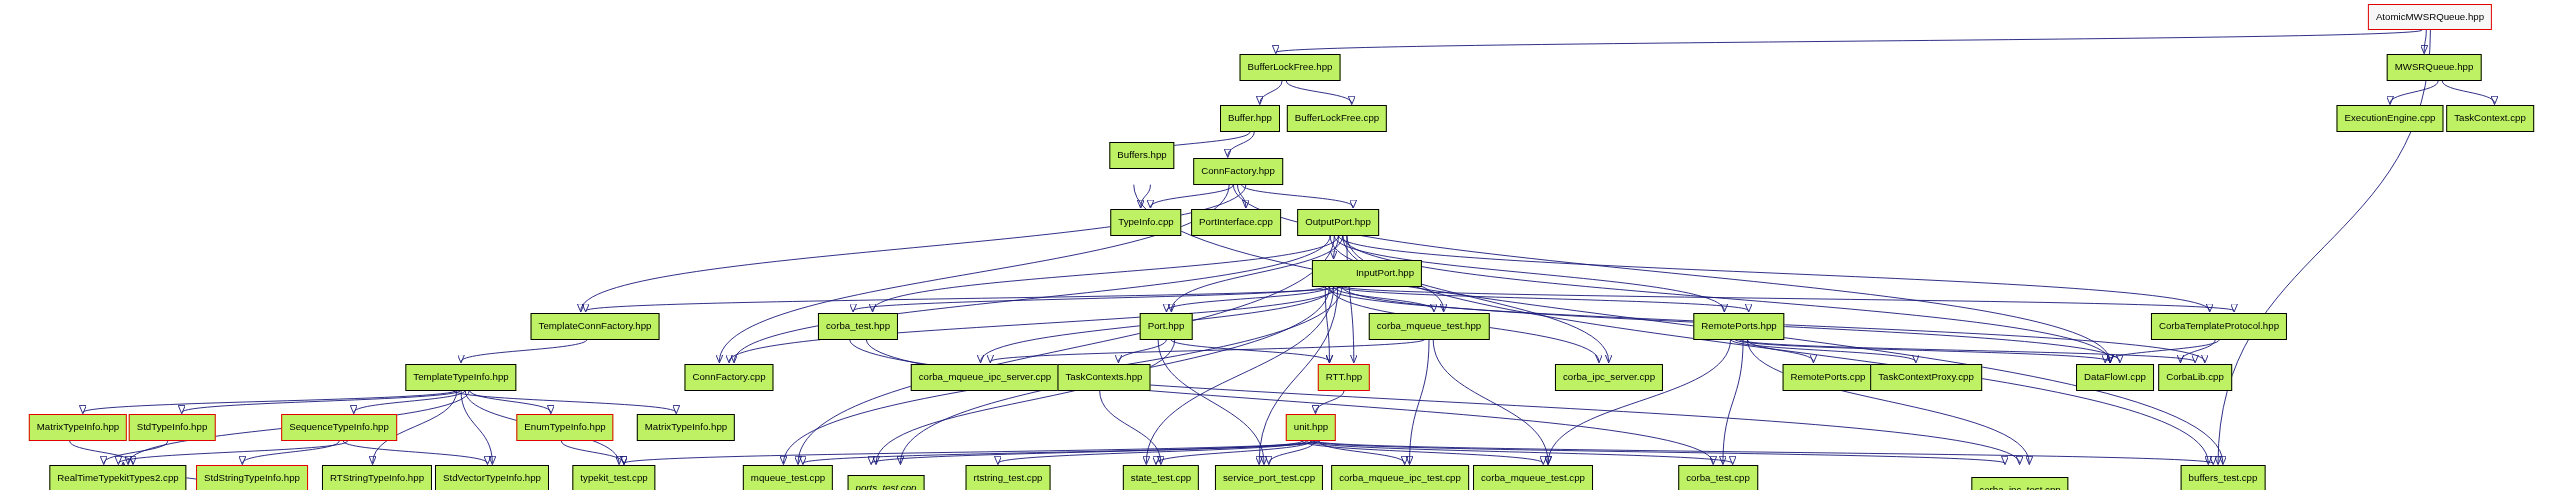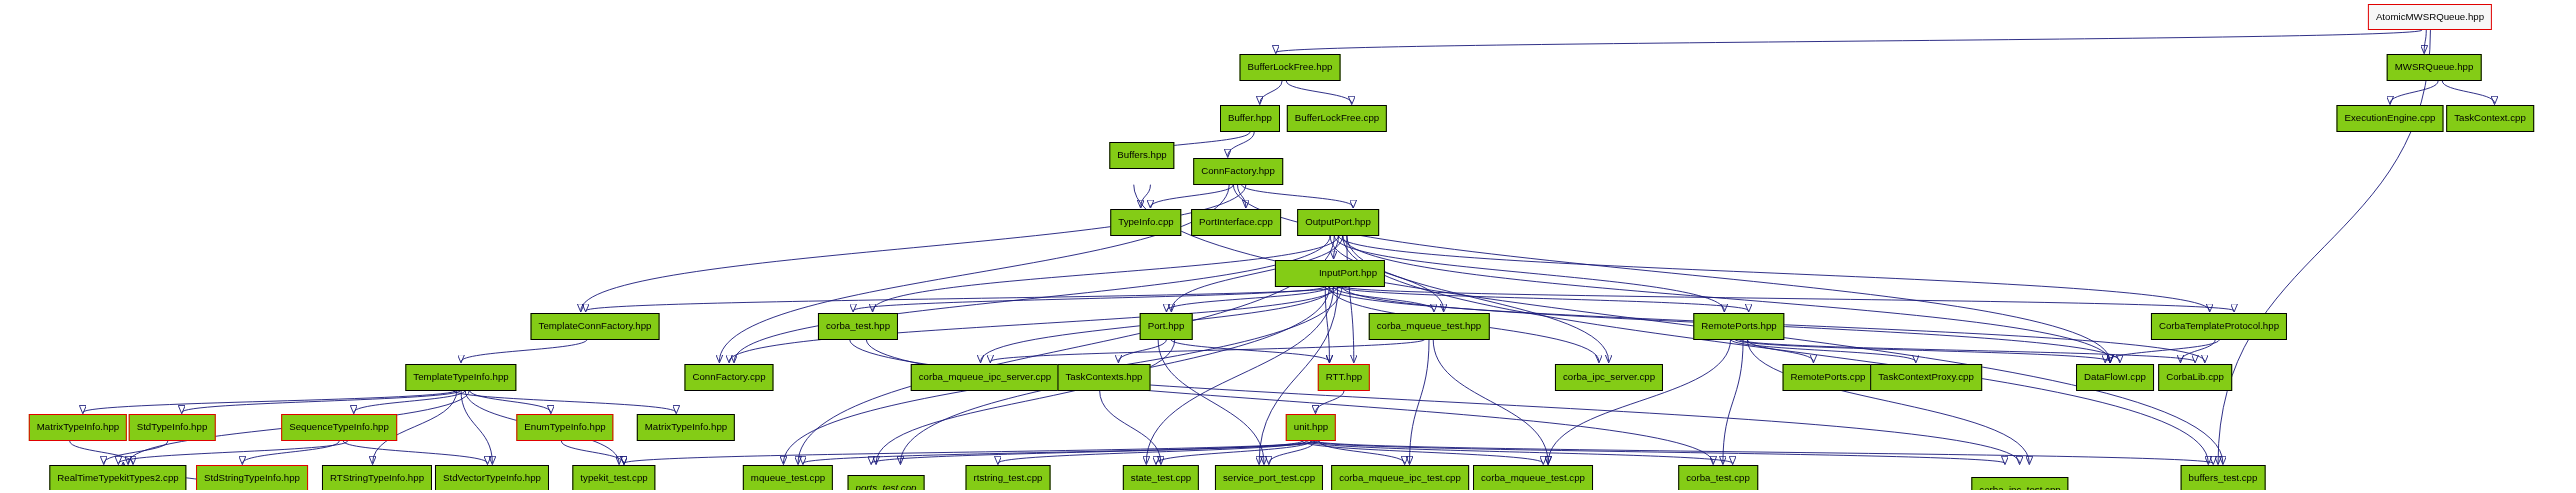--- a/index.html
+++ b/index.html
@@ -14,21 +14,21 @@
   #edges-svg { position:absolute; left:0; top:0; width:2576px; height:494px; z-index:1; }
   #edges-svg path { fill:none; stroke:#19197a; stroke-width:1.3px; }
   .node {
     position:absolute;
     transform:translateX(-50%);
     box-sizing:border-box;
     height:26.5px;
     display:flex;
     align-items:center;
     padding:0 7px;
-    background:#84cc16;
+    background:#bef264;
     border:0.7px solid #000000;
     font-size:9.7px;
     line-height:1;
     color:#000000;
     white-space:nowrap;
     z-index:2;
     cursor:pointer;
   }
   .node.red { border-color:#e00000; }
   .node.root { border-color:#e00000; background:#f7f7f7; }
@@ -143,21 +143,21 @@
     <div class="node" style="left: 2434px; top: 54px;">MWSRQueue.hpp</div>
     <div class="node" style="left: 1250px; top: 105px;">Buffer.hpp</div>
     <div class="node" style="left: 1337px; top: 105px;">BufferLockFree.cpp</div>
     <div class="node" style="left: 2390px; top: 105px;">ExecutionEngine.cpp</div>
     <div class="node" style="left: 2490px; top: 105px;">TaskContext.cpp</div>
     <div class="node" style="left: 1142px; top: 142px;">Buffers.hpp</div>
     <div class="node" style="left: 1238px; top: 158px;">ConnFactory.hpp</div>
     <div class="node" style="left: 1146px; top: 209px;">TypeInfo.cpp</div>
     <div class="node" style="left: 1236px; top: 209px;">PortInterface.cpp</div>
     <div class="node" style="left: 1338px; top: 209px;">OutputPort.hpp</div>
-    <div class="node" style="left: 1330px; top: 260px; padding-left: 43px;">InputPort.hpp</div>
+    <div class="node" style="left: 1367px; top: 260px; padding-left: 43px;">InputPort.hpp</div>
     <div class="node" style="left: 595px; top: 313px;">TemplateConnFactory.hpp</div>
     <div class="node" style="left: 858px; top: 313px;">corba_test.hpp</div>
     <div class="node" style="left: 1166px; top: 313px;">Port.hpp</div>
     <div class="node" style="left: 1429px; top: 313px;">corba_mqueue_test.hpp</div>
     <div class="node" style="left: 1739px; top: 313px;">RemotePorts.hpp</div>
     <div class="node" style="left: 2219px; top: 313px;">CorbaTemplateProtocol.hpp</div>
     <div class="node" style="left: 461px; top: 364px;">TemplateTypeInfo.hpp</div>
     <div class="node" style="left: 729px; top: 364px;">ConnFactory.cpp</div>
     <div class="node" style="left: 985px; top: 364px;">corba_mqueue_ipc_server.cpp</div>
     <div class="node" style="left: 1104px; top: 364px;">TaskContexts.hpp</div>

